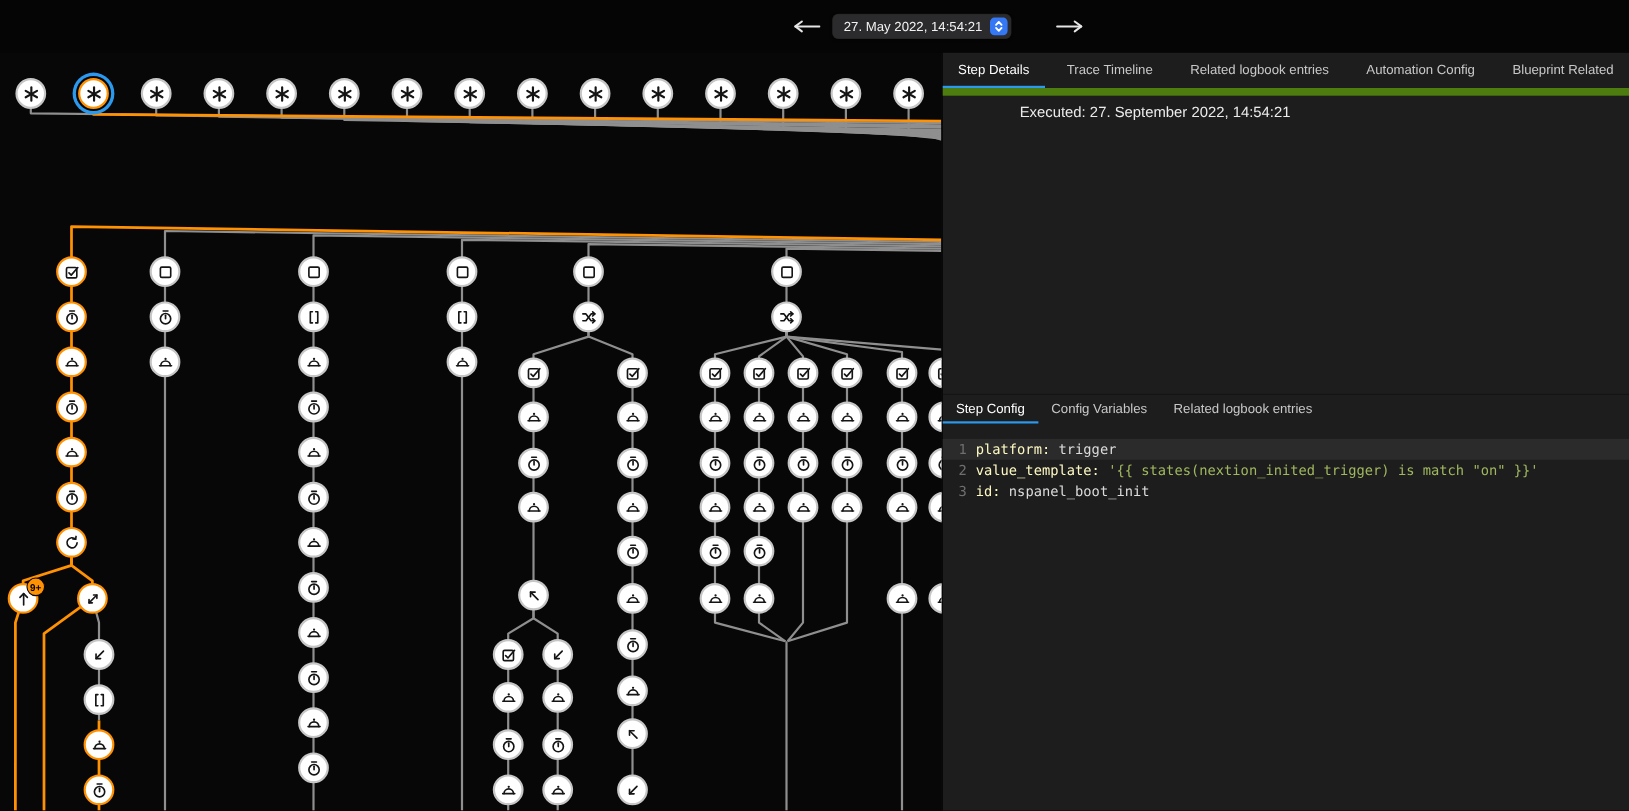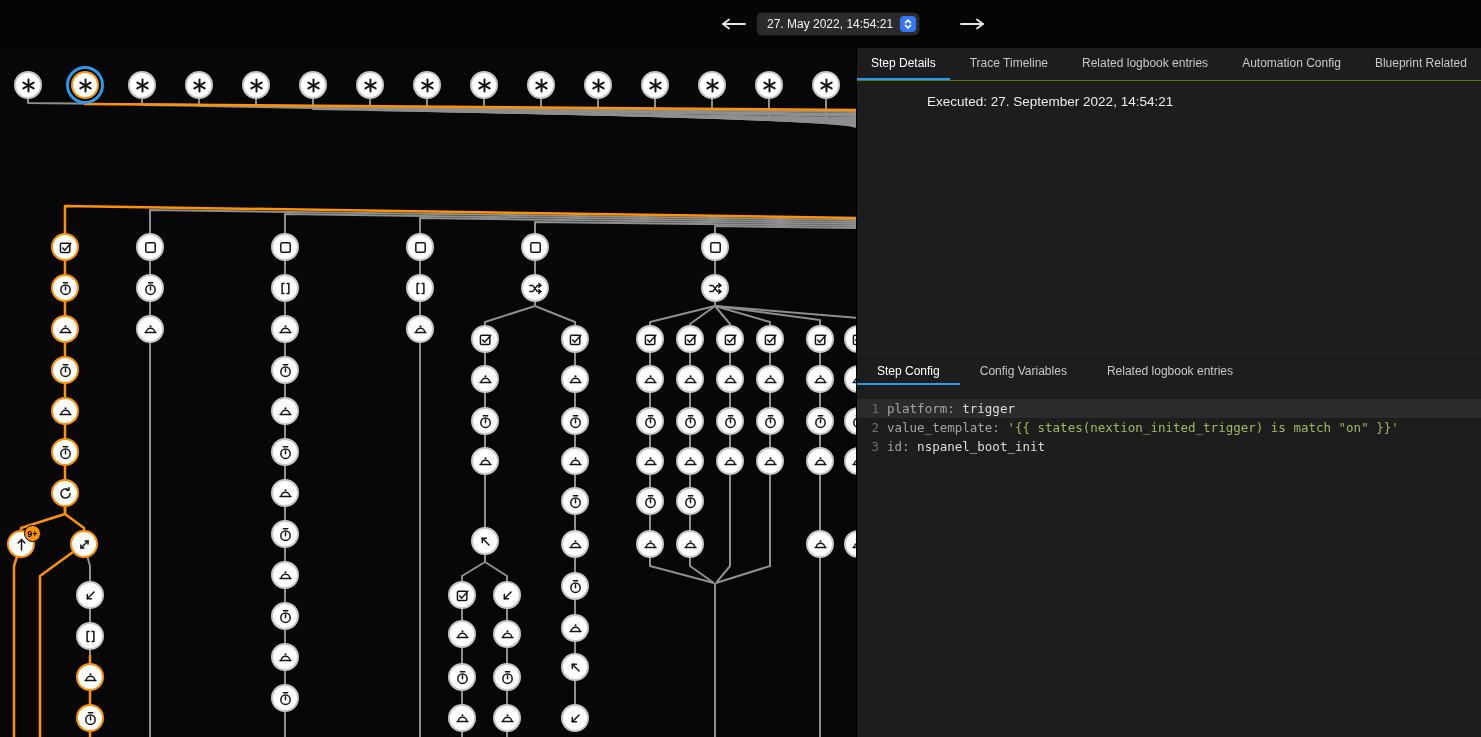--- a/index.html
+++ b/index.html
@@ -26,35 +26,35 @@
         box-sizing:border-box;cursor:pointer;z-index:2}
   .node.s1{border-color:#ff9102;border-width:2.5px}
   .node.s2{border-color:#ff9102;border-width:2.5px;box-shadow:0 0 0 2px #070707,0 0 0 5px #2b99ee}
   .nicon{width:15px;height:15px;fill:none;stroke:#151515;stroke-width:1.6;stroke-linecap:round;stroke-linejoin:round}
   .nicon.bold{stroke-width:2.1}
   .badge{position:absolute;top:-7px;right:-8px;width:15px;height:15px;border-radius:50%;
          background:#ff9102;color:#000;font-size:9px;font-weight:bold;display:flex;
          align-items:center;justify-content:center;border:1px solid #070707}
   
   .panel{position:absolute;left:856px;top:48px;right:0;bottom:0;background:#1d1d1d;border-left:1px solid #000}
-  .tabs{display:flex;align-items:stretch;border-bottom:1px solid #4d7c0f}
+  .tabs{display:flex;align-items:stretch;border-bottom:7px solid #4d7c0f}
   #top-tabs{height:32px;justify-content:space-between}
   #sub-tabs{height:26px;justify-content:flex-start;border-bottom:none}
   .tab{display:flex;align-items:center;padding:0 14px;font-size:12px;color:#c8c8c8;
        border-bottom:2px solid transparent;box-sizing:border-box;cursor:pointer;white-space:nowrap}
   .tab.active{color:#ffffff;border-bottom-color:#2b99ee}
-  #sub-tabs .tab{padding:0 20px}
+  #sub-tabs .tab{padding:0 12px}
   .executed{position:absolute;top:46px;left:70px;font-size:13.5px;color:#ececec}
   .section2{position:absolute;top:310px;left:0;right:0;bottom:0;border-top:1px solid #141414}
   .code{margin-top:14px;font-family:"DejaVu Sans Mono","Liberation Mono",monospace;font-size:12.5px;line-height:19px}
   .cl{display:flex}
   .cl.active{background:#2b2b2b}
   .ln{width:22px;text-align:right;padding-right:8px;color:#6f6f6f;flex:none}
   .ct{white-space:pre}
-  .tk-key{color:#a3a3a3}
+  .tk-key{color:#fef9c3}
   .tk-string{color:#9fb85f}
   .tk-plain{color:#dcdcdc}
 </style>
 </head>
 <body>
 
 <div class="topbar">
   <button class="nav-btn" id="prev-btn">
     <svg width="26" height="12" viewBox="0 0 26 12">
       <line x1="25" y1="6" x2="3" y2="6"></line>

